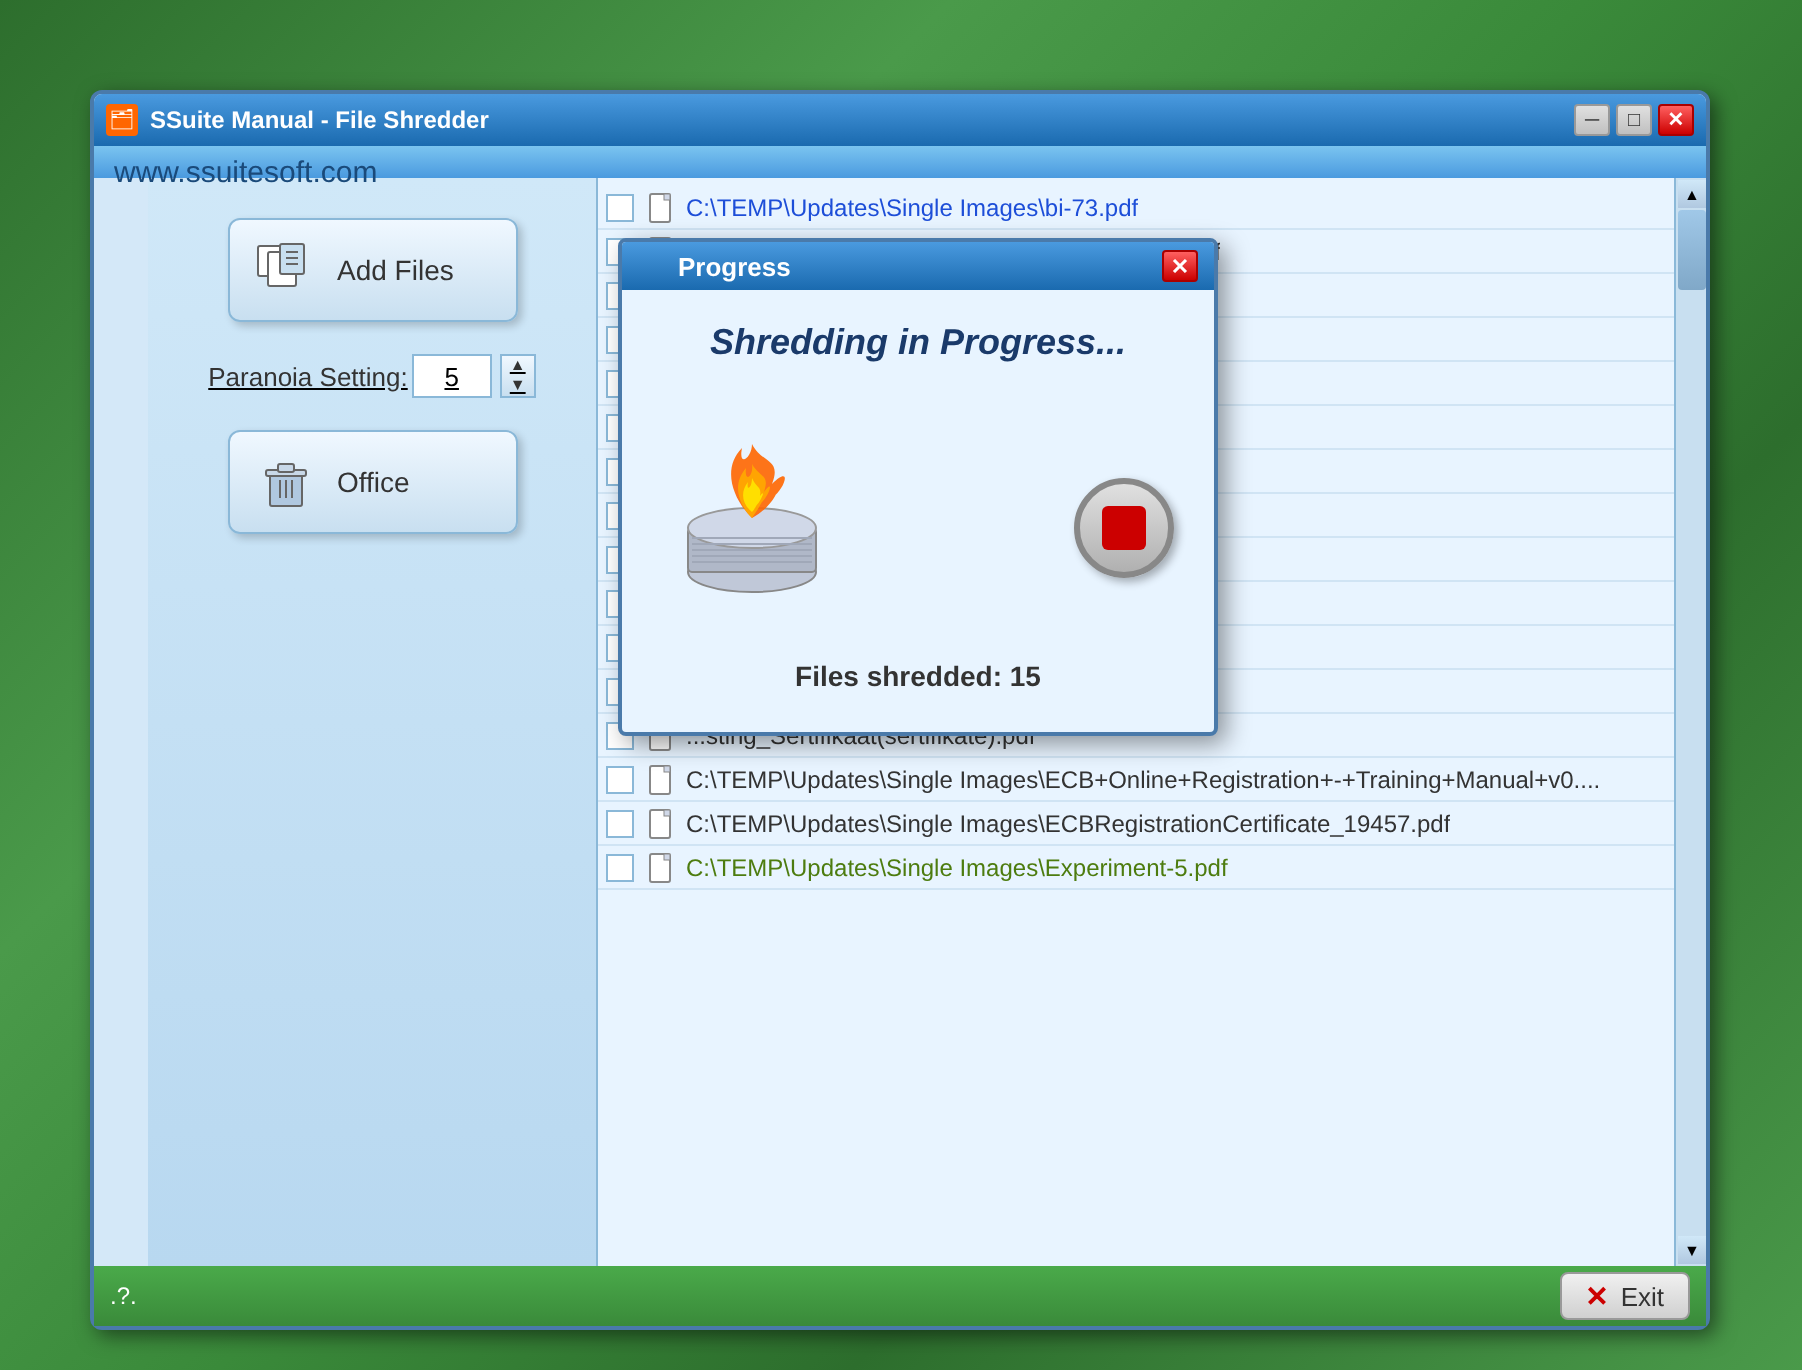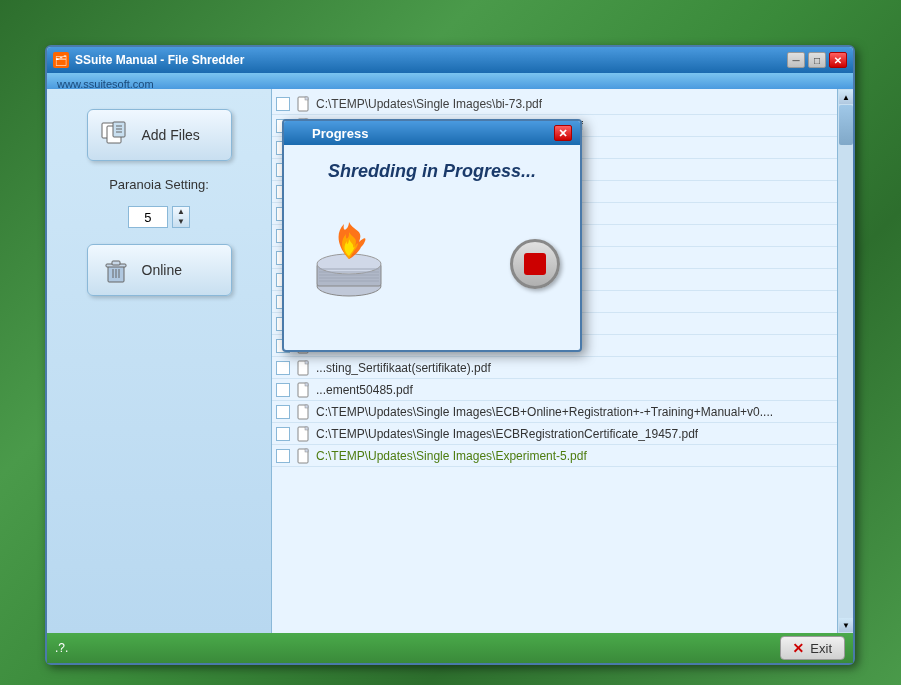--- a/index.html
+++ b/index.html
@@ -93,21 +93,21 @@
       background: linear-gradient(to bottom, #7ac4f0, #4a9adf);
       padding: 8px 0;
       text-align: center;
       flex-shrink: 0;
       position: relative;
     }
     .app-header-url {
       position: absolute;
       left: 10px;
       top: 5px;
-      font-size: 11px;
+      font-size: 15px;
       color: #1a4a7a;
     }
     .app-header-title {
       font-size: 28px;
       font-weight: bold;
       color: white;
       text-shadow: 1px 1px 3px rgba(0,0,100,0.4);
       font-family: Arial, sans-serif;
     }
 
@@ -122,20 +122,21 @@
     .left-panel {
       width: 225px;
       background: linear-gradient(to bottom, #d0e8f8, #b8d8f0);
       display: flex;
       flex-direction: column;
       align-items: center;
       padding: 20px 10px;
       gap: 16px;
       flex-shrink: 0;
       border-right: 1px solid #8ab8d8;
+      margin-left: 27px;
     }
 
     
     .action-btn {
       width: 145px;
       height: 52px;
       background: linear-gradient(to bottom, #f0f8ff, #c8dff0);
       border: 1px solid #8ab8d8;
       border-radius: 6px;
       cursor: pointer;
@@ -154,23 +155,23 @@
       height: 32px;
       flex-shrink: 0;
       display: flex;
       align-items: center;
       justify-content: center;
     }
 
     
     .paranoia-section {
       display: flex;
-      flex-direction: column;
-      align-items: center;
-      gap: 14px;
+      align-items: center;
+      gap: 2px;
+      text-decoration: underline;
     }
     .paranoia-label {
       font-size: 13px;
       color: #333;
     }
     .paranoia-controls {
       display: flex;
       align-items: center;
       gap: 4px;
     }
@@ -471,37 +472,37 @@
           <svg width="32" height="32" viewBox="0 0 32 32">
 
             <rect x="8" y="12" width="16" height="16" fill="#b0c8e0" stroke="#666" stroke-width="1" rx="1"></rect>
             <rect x="6" y="10" width="20" height="3" fill="#c8d8e8" stroke="#666" stroke-width="1" rx="1"></rect>
             <rect x="12" y="7" width="8" height="4" fill="#c8d8e8" stroke="#666" stroke-width="1" rx="1"></rect>
             <line x1="13" y1="15" x2="13" y2="24" stroke="#666" stroke-width="1"></line>
             <line x1="16" y1="15" x2="16" y2="24" stroke="#666" stroke-width="1"></line>
             <line x1="19" y1="15" x2="19" y2="24" stroke="#666" stroke-width="1"></line>
           </svg>
         </div>
-        <span>Online</span>
+        <span>Office</span>
       </button>
 
     </div>
 
     <div class="right-panel">
       <div class="file-list-container">
         <div style="margin-right: 16px;">
 
         <div class="file-item">
       <div class="file-checkbox"></div>
       <svg class="file-icon" viewBox="0 0 16 16">
         <rect x="2" y="1" width="10" height="14" fill="white" stroke="#888" stroke-width="1" rx="1"></rect>
         <path d="M9 1 L12 4" fill="none" stroke="#888" stroke-width="1"></path>
         <rect x="9" y="1" width="3" height="3" fill="#d0d8e8" stroke="#888" stroke-width="0.5"></rect>
       </svg>
-      <span style="font-size:12px;color:#404040;white-space:nowrap;overflow:hidden;text-overflow:ellipsis;">C:\TEMP\Updates\Single Images\bi-73.pdf</span>
+      <span style="font-size:12px;color:#1d4ed8;white-space:nowrap;overflow:hidden;text-overflow:ellipsis;">C:\TEMP\Updates\Single Images\bi-73.pdf</span>
     </div>
             <div class="file-item">
       <div class="file-checkbox"></div>
       <svg class="file-icon" viewBox="0 0 16 16">
         <rect x="2" y="1" width="10" height="14" fill="white" stroke="#888" stroke-width="1" rx="1"></rect>
         <path d="M9 1 L12 4" fill="none" stroke="#888" stroke-width="1"></path>
         <rect x="9" y="1" width="3" height="3" fill="#d0d8e8" stroke="#888" stroke-width="0.5"></rect>
       </svg>
       <span style="font-size:12px;color:#333;white-space:nowrap;overflow:hidden;text-overflow:ellipsis;">C:\TEMP\Updates\Single Images\c54vC9PhOr.pdf</span>
     </div>
@@ -596,29 +597,20 @@
       <span style="font-size:12px;color:#333;white-space:nowrap;overflow:hidden;text-overflow:ellipsis;">...s het verhuis.doc</span>
     </div>
             <div class="file-item">
       <div class="file-checkbox"></div>
       <svg class="file-icon" viewBox="0 0 16 16">
         <rect x="2" y="1" width="10" height="14" fill="white" stroke="#888" stroke-width="1" rx="1"></rect>
         <path d="M9 1 L12 4" fill="none" stroke="#888" stroke-width="1"></path>
         <rect x="9" y="1" width="3" height="3" fill="#d0d8e8" stroke="#888" stroke-width="0.5"></rect>
       </svg>
       <span style="font-size:12px;color:#333;white-space:nowrap;overflow:hidden;text-overflow:ellipsis;">...sting_Sertifikaat(sertifikate).pdf</span>
-    </div>
-            <div class="file-item">
-      <div class="file-checkbox"></div>
-      <svg class="file-icon" viewBox="0 0 16 16">
-        <rect x="2" y="1" width="10" height="14" fill="white" stroke="#888" stroke-width="1" rx="1"></rect>
-        <path d="M9 1 L12 4" fill="none" stroke="#888" stroke-width="1"></path>
-        <rect x="9" y="1" width="3" height="3" fill="#d0d8e8" stroke="#888" stroke-width="0.5"></rect>
-      </svg>
-      <span style="font-size:12px;color:#333;white-space:nowrap;overflow:hidden;text-overflow:ellipsis;">...ement50485.pdf</span>
     </div>
             <div class="file-item">
       <div class="file-checkbox"></div>
       <svg class="file-icon" viewBox="0 0 16 16">
         <rect x="2" y="1" width="10" height="14" fill="white" stroke="#888" stroke-width="1" rx="1"></rect>
         <path d="M9 1 L12 4" fill="none" stroke="#888" stroke-width="1"></path>
         <rect x="9" y="1" width="3" height="3" fill="#d0d8e8" stroke="#888" stroke-width="0.5"></rect>
       </svg>
       <span style="font-size:12px;color:#333;white-space:nowrap;overflow:hidden;text-overflow:ellipsis;">C:\TEMP\Updates\Single Images\ECB+Online+Registration+-+Training+Manual+v0....</span>
     </div>
@@ -674,20 +666,23 @@
                 <path d="M45 45 C35 35 30 20 40 10 C38 20 45 15 45 8 C50 18 60 15 55 28 C65 18 62 30 55 35 C60 28 55 40 45 45Z" fill="#ff6600" opacity="0.9"></path>
                 <path d="M45 45 C38 38 35 28 42 20 C41 28 46 24 45 18 C49 25 54 23 51 32 C56 25 54 33 50 37 C53 31 50 38 45 45Z" fill="#ffaa00" opacity="0.9"></path>
                 <path d="M45 42 C40 38 39 32 43 27 C42 32 45 30 45 25 C47 30 50 29 49 34 C52 30 50 36 47 39 C49 35 47 40 45 42Z" fill="#ffee00" opacity="0.8"></path>
               </svg>
             </div>
             <div style="flex:1"></div>
             <div class="stop-btn">
               <div class="stop-icon"></div>
             </div>
           </div>
+          <div class="files-shredded">
+            <span>Files shredded:</span>&nbsp;<span>15</span>
+          </div>
         </div>
       </div>
 
     </div>
   </div>
 
   <div class="status-bar">
     <span class="status-text">.?.</span>
     <button class="exit-btn">
       <span style="color: #cc0000; font-weight:bold; font-size:14px;">✕</span>

